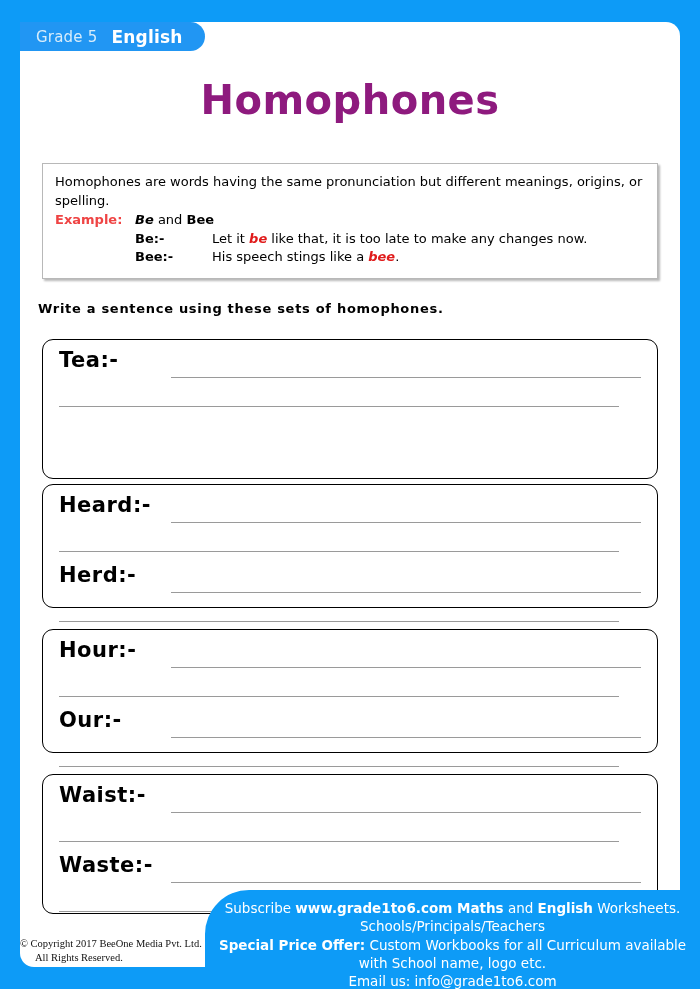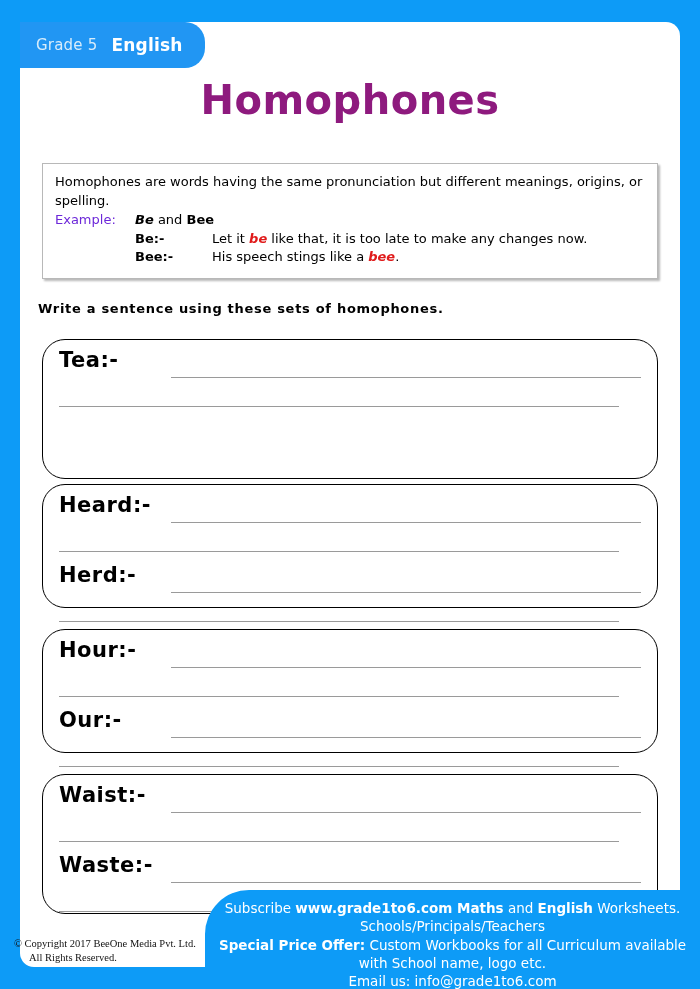--- a/index.html
+++ b/index.html
@@ -25,21 +25,21 @@
     background: #ffffff;
     border-radius: 14px 14px 0 14px;
     overflow: hidden;
   }
 
   
   .tab {
     position: absolute;
     left: 20px;
     top: 22px;
-    height: 46px;
+    height: 29px;
     padding: 0 22px 0 16px;
     background: #2196f3;
     border-radius: 0 20px 20px 0;
     display: flex;
     align-items: center;
     gap: 14px;
     z-index: 5;
   }
   .tab-grade {
     color: #d7ecfb;
@@ -78,22 +78,22 @@
     font-size: 13px;
     color: #000;
     line-height: 1.45;
   }
   .defbox .lead { display: block; }
   .ex-row {
     display: flex;
     align-items: baseline;
   }
   .ex-label {
-    color: #6d28d9;
-    font-weight: normal;
+    color: #ef4444;
+    font-weight: bold;
     width: 80px;
     flex: 0 0 80px;
   }
   .ex-word { font-weight: bold; font-style: italic; }
   .ex-word2 { font-weight: bold; }
   .sub-row {
     display: flex;
     align-items: baseline;
     padding-left: 80px;
     gap: 15px;
@@ -119,21 +119,21 @@
     color: #000;
   }
 
   
   .qbox {
     position: absolute;
     left: 22px;
     width: 616px;
     box-sizing: border-box;
     border: 1.6px solid #000;
-    border-radius: 23px;
+    border-radius: 11px;
     background: #fff;
   }
   .qrow { position: relative; height: 70px; }
   .qlabel {
     position: absolute;
     left: 16px;
     top: 8px;
     font-size: 21px;
     font-weight: bold;
     letter-spacing: .5px;
@@ -170,21 +170,21 @@
     line-height: 1.36;
     padding-top: 9px;
     box-sizing: border-box;
     z-index: 6;
   }
   .footer b { font-weight: bold; }
 
   
   .copyright {
     position: absolute;
-    left: 14px;
+    left: 20px;
     top: 937px;
     font-family: "Liberation Serif", serif;
     font-size: 10.5px;
     line-height: 1.3;
     color: #111;
     z-index: 7;
   }
   .copyright .indent { padding-left: 7px; margin-left: 8px; }
 </style>
 </head>

